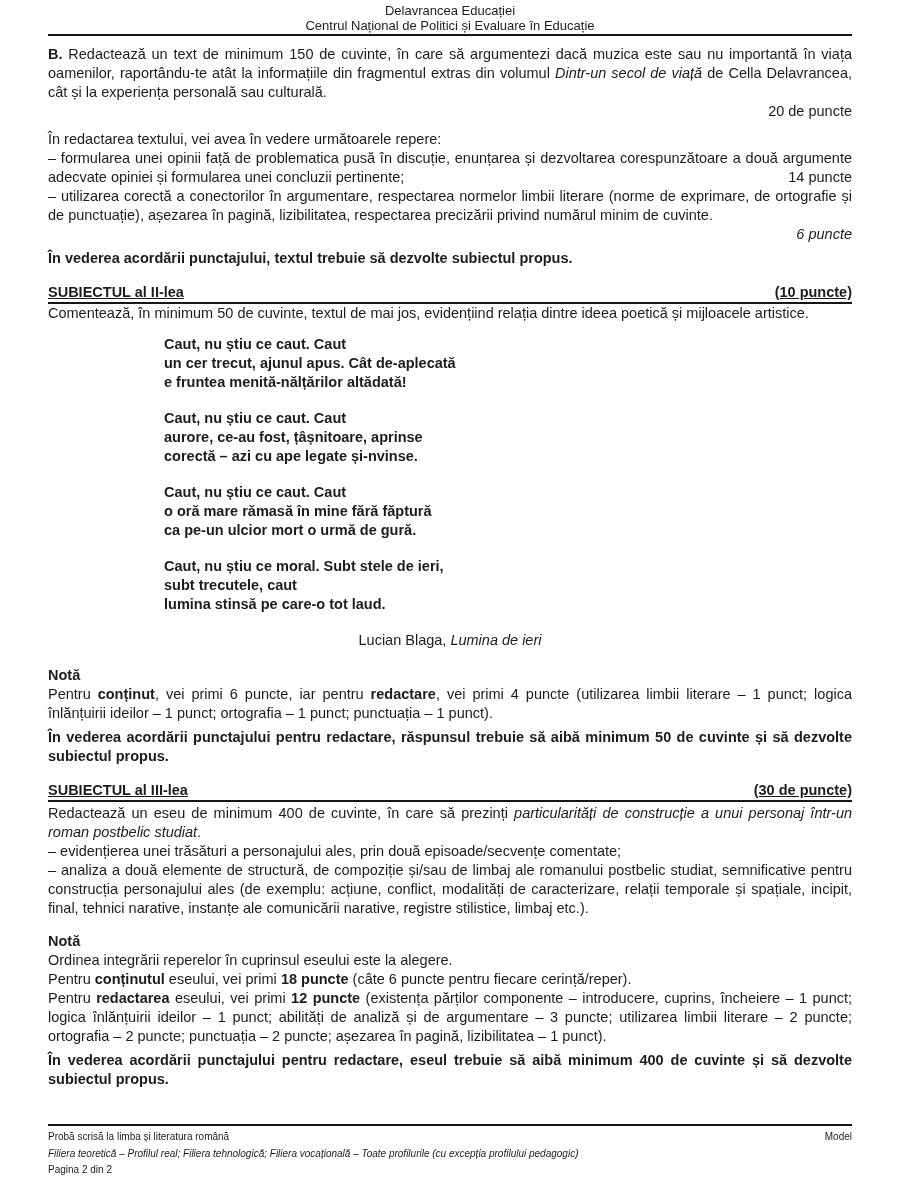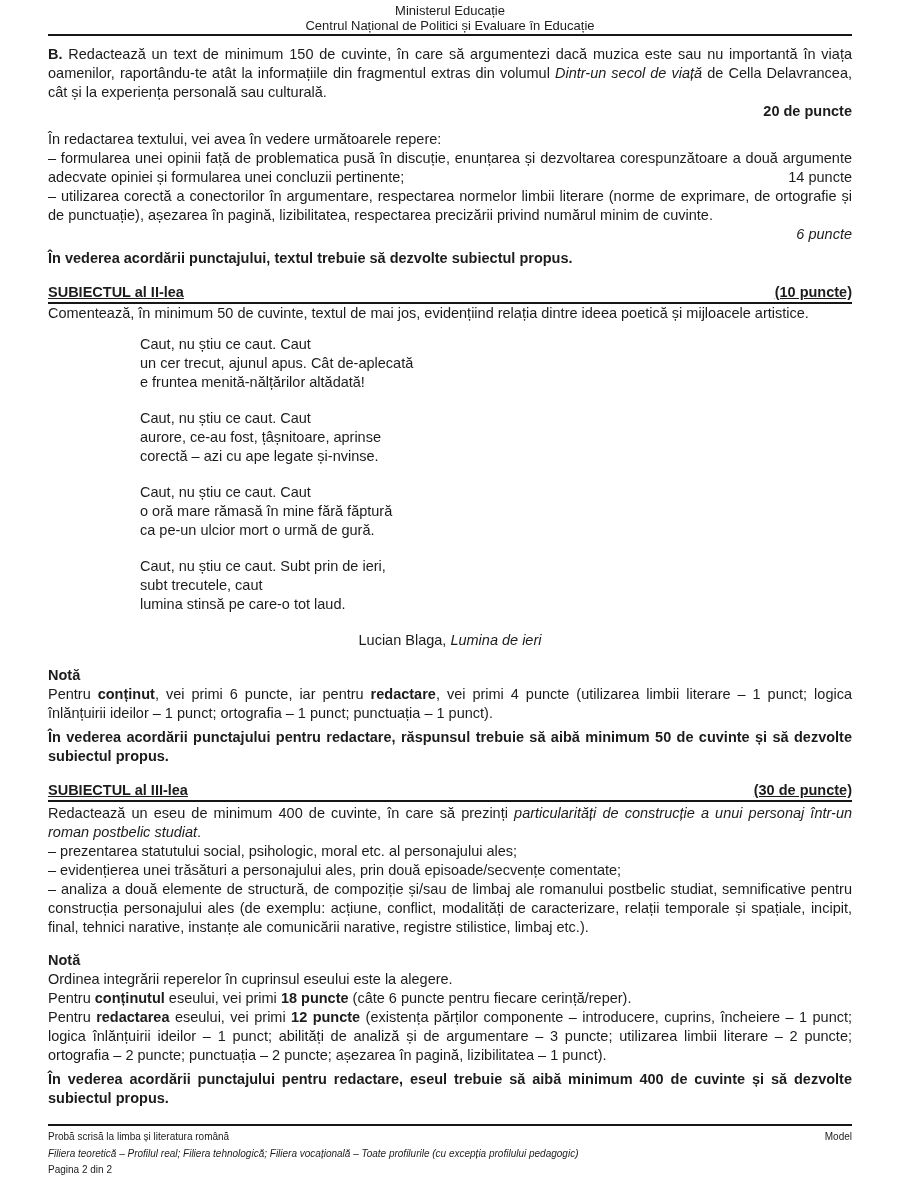--- a/index.html
+++ b/index.html
@@ -14,33 +14,33 @@
     overflow: hidden;
   }
   .page { padding: 0 48px; }
   p { margin: 0; }
   .just { text-align: justify; }
   .bold { font-weight: bold; }
   .it { font-style: italic; }
   .header { text-align: center; font-size: 13px; line-height: 15px; padding-top: 3px; }
   .head-rule { border-bottom: 2px solid #161616; margin-top: 1px; }
   .mt-b { margin-top: 9px; }
-  .pts-right { text-align: right; font-weight: bold; }
+  .pts-right { text-align: right; font-weight: normal; }
   .pts-right-reg { text-align: right; font-style: italic; }
   .req { font-weight: bold; margin-top: 5px; text-align: justify; }
   .sec-head {
     display: flex; justify-content: space-between;
     font-weight: bold;
     border-bottom: 2px solid #161616;
     margin-top: 15px;
     text-decoration: underline;
   }
   .rel { position: relative; }
   .pin-br { position: absolute; right: 0; bottom: 0; margin-left: 40px; }
-  .poem { margin: 12px 0 0 92px; }
+  .poem { margin: 12px 0 0 116px; font-weight: bold; }
   .stanza { margin-bottom: 17px; }
   .attribution { text-align: center; margin-top: 10px; }
   .note-title { font-weight: bold; margin-top: 16px; }
   .note-title-s3 { font-weight: bold; margin-top: 14px; }
   .s3-prompt { margin-top: 2px; }
   .intro-gap { margin-top: 8px; }
   .footer {
     position: absolute; left: 48px; right: 48px; top: 1124px;
     border-top: 2px solid #161616;
     padding-top: 3px;
@@ -48,21 +48,21 @@
   }
   .footer-row { display: flex; justify-content: space-between; }
   .footer-page { }
 </style>
 </head>
 <body>
 
 <div class="page">
 
   <div class="header">
-    <div>Ministerul Educație</div>
+    <div>Delavrancea Educației</div>
     <div>Centrul Național de Politici și Evaluare în Educație</div>
     <div class="head-rule"></div>
   </div>
 
   <p class="just mt-b"><span class="bold">B.</span><span> Redactează un text de minimum 150 de cuvinte, în care să argumentezi dacă muzica este sau nu importantă în viața oamenilor, raportându-te atât la informațiile din fragmentul extras din volumul </span><span class="it">Dintr-un secol de viață</span><span> de Cella Delavrancea, cât și la experiența personală sau culturală.</span></p>
   <p class="pts-right">20 de puncte</p>
 
   <p class="just mt-b">În redactarea textului, vei avea în vedere următoarele repere:</p>
   <p class="just rel"><span>– formularea unei opinii față de problematica pusă în discuție, enunțarea și dezvoltarea corespunzătoare a două argumente adecvate opiniei și formularea unei concluzii pertinente;</span><span class="pin-br">14 puncte</span></p>
   <p class="just">– utilizarea corectă a conectorilor în argumentare, respectarea normelor limbii literare (norme de exprimare, de ortografie și de punctuație), așezarea în pagină, lizibilitatea, respectarea precizării privind numărul minim de cuvinte.</p>
@@ -85,39 +85,38 @@
       <div>Caut, nu știu ce caut. Caut</div>
       <div>aurore, ce-au fost, țâșnitoare, aprinse</div>
       <div>corectă – azi cu ape legate și-nvinse.</div>
     </div>
     <div class="stanza">
       <div>Caut, nu știu ce caut. Caut</div>
       <div>o oră mare rămasă în mine fără făptură</div>
       <div>ca pe-un ulcior mort o urmă de gură.</div>
     </div>
     <div class="stanza">
-      <div>Caut, nu știu ce caut. Subt prin de ieri,</div>
+      <div>Caut, nu știu ce moral. Subt stele de ieri,</div>
       <div>subt trecutele, caut</div>
       <div>lumina stinsă pe care-o tot laud.</div>
     </div>
   </div>
 
   <p class="attribution"><span>Lucian Blaga, </span><span class="it">Lumina de ieri</span></p>
 
   <p class="note-title">Notă</p>
   <p class="just"><span>Pentru </span><span class="bold">conținut</span><span>, vei primi 6 puncte, iar pentru </span><span class="bold">redactare</span><span>, vei primi 4 puncte (utilizarea limbii literare – 1 punct; logica înlănțuirii ideilor – 1 punct; ortografia – 1 punct; punctuația – 1 punct).</span></p>
   <p class="req">În vederea acordării punctajului pentru redactare, răspunsul trebuie să aibă minimum 50 de cuvinte și să dezvolte subiectul propus.</p>
 
   <div class="sec-head">
     <span>SUBIECTUL al III-lea</span>
     <span>(30 de puncte)</span>
   </div>
   <p class="just s3-prompt"><span>Redactează un eseu de minimum 400 de cuvinte, în care să prezinți </span><span class="it">particularități de construcție a unui personaj într-un roman postbelic studiat</span><span>.</span></p>
 
-  <p class="just">– prezentarea statutului social, psihologic, moral etc. al personajului ales;</p>
   <p class="just">– evidențierea unei trăsături a personajului ales, prin două episoade/secvențe comentate;</p>
   <p class="just">– analiza a două elemente de structură, de compoziție și/sau de limbaj ale romanului postbelic studiat, semnificative pentru construcția personajului ales (de exemplu: acțiune, conflict, modalități de caracterizare, relații temporale și spațiale, incipit, final, tehnici narative, instanțe ale comunicării narative, registre stilistice, limbaj etc.).</p>
 
   <p class="note-title-s3">Notă</p>
   <p class="just">Ordinea integrării reperelor în cuprinsul eseului este la alegere.</p>
   <p class="just"><span>Pentru </span><span class="bold">conținutul</span><span> eseului, vei primi </span><span class="bold">18 puncte</span><span> (câte 6 puncte pentru fiecare cerință/reper).</span></p>
   <p class="just"><span>Pentru </span><span class="bold">redactarea</span><span> eseului, vei primi </span><span class="bold">12 puncte</span><span> (existența părților componente – introducere, cuprins, încheiere – 1 punct; logica înlănțuirii ideilor – 1 punct; abilități de analiză și de argumentare – 3 puncte; utilizarea limbii literare – 2 puncte; ortografia – 2 puncte; punctuația – 2 puncte; așezarea în pagină, lizibilitatea – 1 punct).</span></p>
   <p class="req">În vederea acordării punctajului pentru redactare, eseul trebuie să aibă minimum 400 de cuvinte și să dezvolte subiectul propus.</p>
 
 </div>

